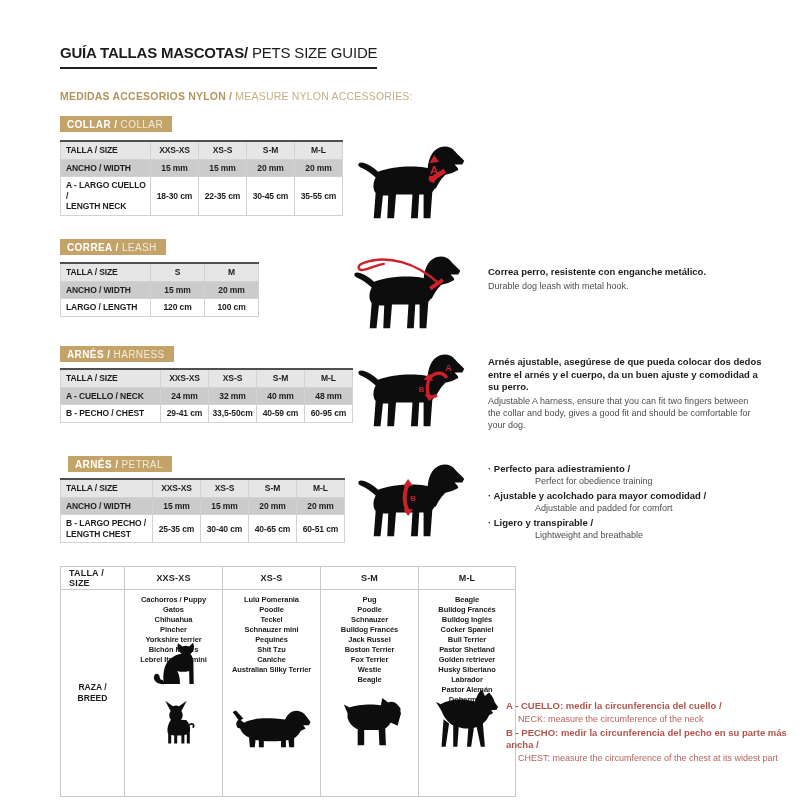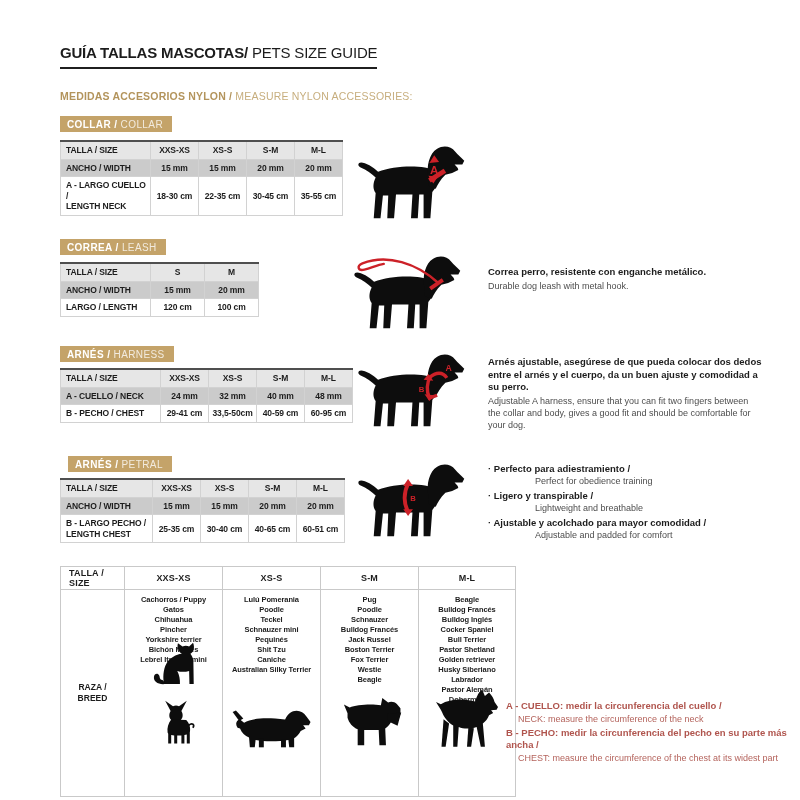--- a/index.html
+++ b/index.html
@@ -271,26 +271,26 @@
     <path d="M57,66 L52,59 L62,59 Z" fill="#cc2128"></path>
   </g>
 </svg>
 
 <div class="abs bullets" style="left:488px;top:462px;">
   <div class="bullet">
     <div class="bullet-es">Perfecto para adiestramiento /</div>
     <div class="bullet-en">Perfect for obedience training</div>
   </div>
   <div class="bullet">
+    <div class="bullet-es">Ajustable y acolchado para mayor comodidad /</div>
+    <div class="bullet-en">Adjustable and padded for comfort</div>
+  </div>
+  <div class="bullet">
     <div class="bullet-es">Ligero y transpirable /</div>
     <div class="bullet-en">Lightweight and breathable</div>
-  </div>
-  <div class="bullet">
-    <div class="bullet-es">Ajustable y acolchado para mayor comodidad /</div>
-    <div class="bullet-en">Adjustable and padded for comfort</div>
   </div>
 </div>
 
 <table class="abs breed" style="left:60px;top:566px;width:455px;">
   <colgroup>
       <col style="width:64px">
       <col style="width:98px">
       <col style="width:98px">
       <col style="width:98px">
       <col style="width:97px">

